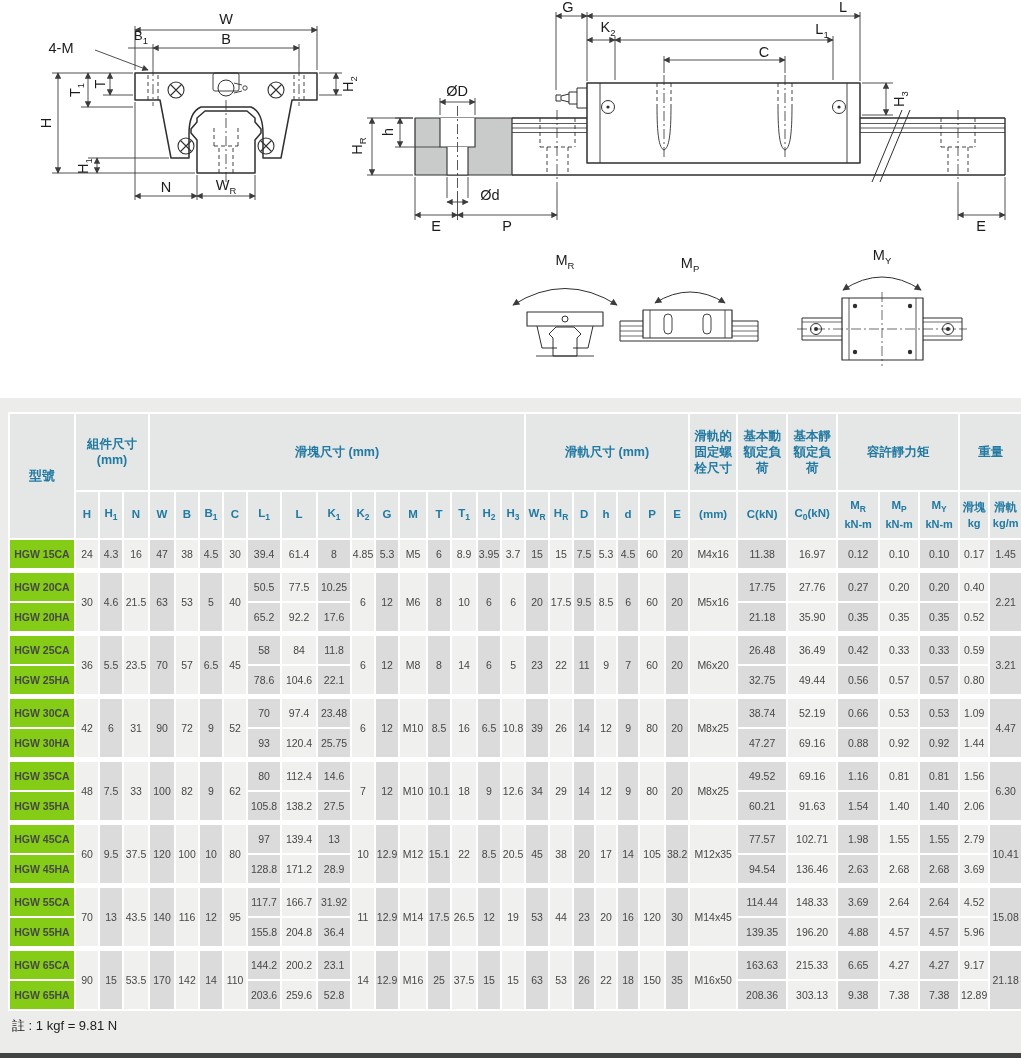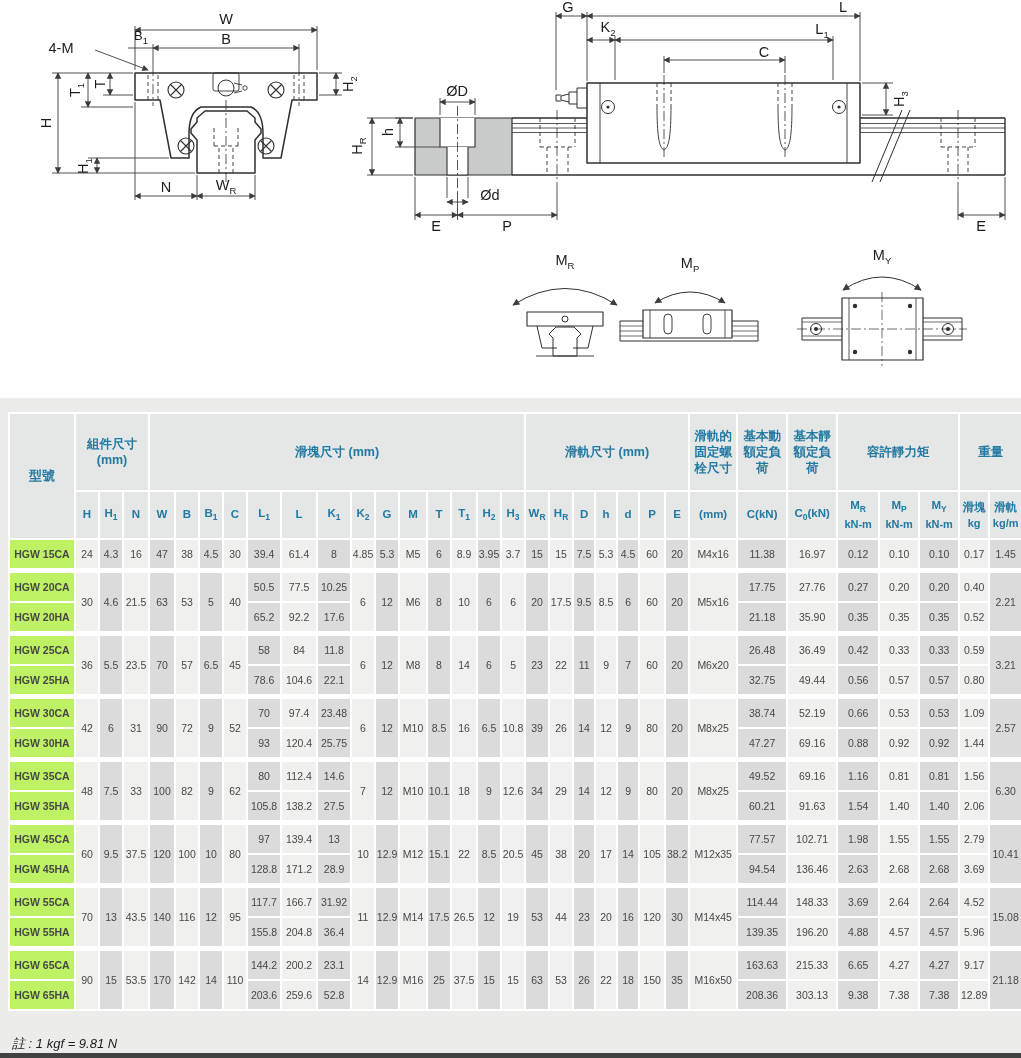--- a/index.html
+++ b/index.html
@@ -22,24 +22,24 @@
              overflow:hidden;}
   table.spec thead th{background:#e4e7e6;color:#2279a2;font-weight:700;}
   th.corner{font-size:13px;}
   th.group{font-size:12.5px;line-height:1.3;height:76px;padding:0 2px;}
   th.colhead{font-size:11.5px;height:46px;line-height:1.15;}
   th.colhead .unit{font-size:11px;margin-top:3px;font-weight:700;}
   th sub,td sub{font-size:8.5px;}
   table.spec td{font-size:10.5px;color:#474747;height:28px;}
   td.dk{background:#dadbda;}
   td.lt{background:#f0f0ef;}
-  td.model{background:#bef264;color:#151515;font-weight:700;text-align:left;
+  td.model{background:#84cc16;color:#151515;font-weight:700;text-align:left;
            padding-left:5px;white-space:nowrap;}
   tr.gap td{background:transparent;height:1px;}
-  .note{margin-top:24px;font-size:13px;color:#1d1d1d;padding-left:4px;font-style:italic;}
+  .note{margin-top:6px;font-size:13px;color:#1d1d1d;padding-left:4px;}
   .bottom-bar{position:absolute;left:0;bottom:0;width:1021px;height:5px;background:#3f4240;}
 </style>
 </head>
 <body>
 
 <div class="page">
 
   <div class="diagram-area">
     <svg width="1021" height="398" viewBox="0 0 1021 398">
       <defs>
@@ -479,21 +479,21 @@
             <td class="dk" rowspan="2">9</td>
             <td class="lt" rowspan="2">80</td>
             <td class="dk" rowspan="2">20</td>
             <td class="lt" rowspan="2">M8x25</td>
             <td class="dk">38.74</td>
             <td class="lt">52.19</td>
             <td class="dk">0.66</td>
             <td class="lt">0.53</td>
             <td class="dk">0.53</td>
             <td class="lt">1.09</td>
-            <td class="dk" rowspan="2">2.57</td>
+            <td class="dk" rowspan="2">4.47</td>
           </tr>
           <tr>
             <td class="model">HGW 30HA</td>
             <td class="dk">93</td>
             <td class="lt">120.4</td>
             <td class="dk">25.75</td>
             <td class="dk">47.27</td>
             <td class="lt">69.16</td>
             <td class="dk">0.88</td>
             <td class="lt">0.92</td>

